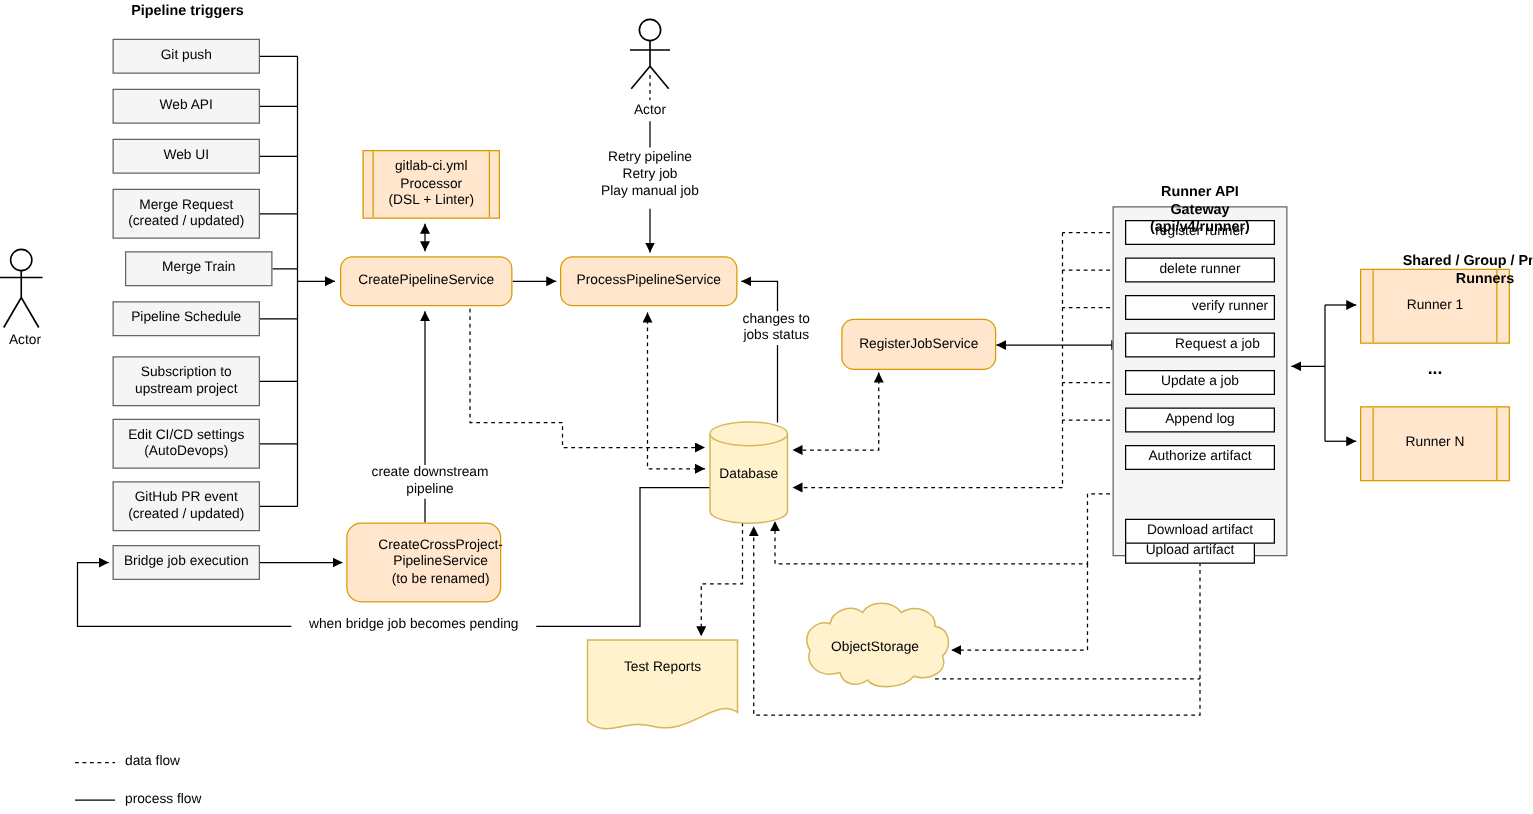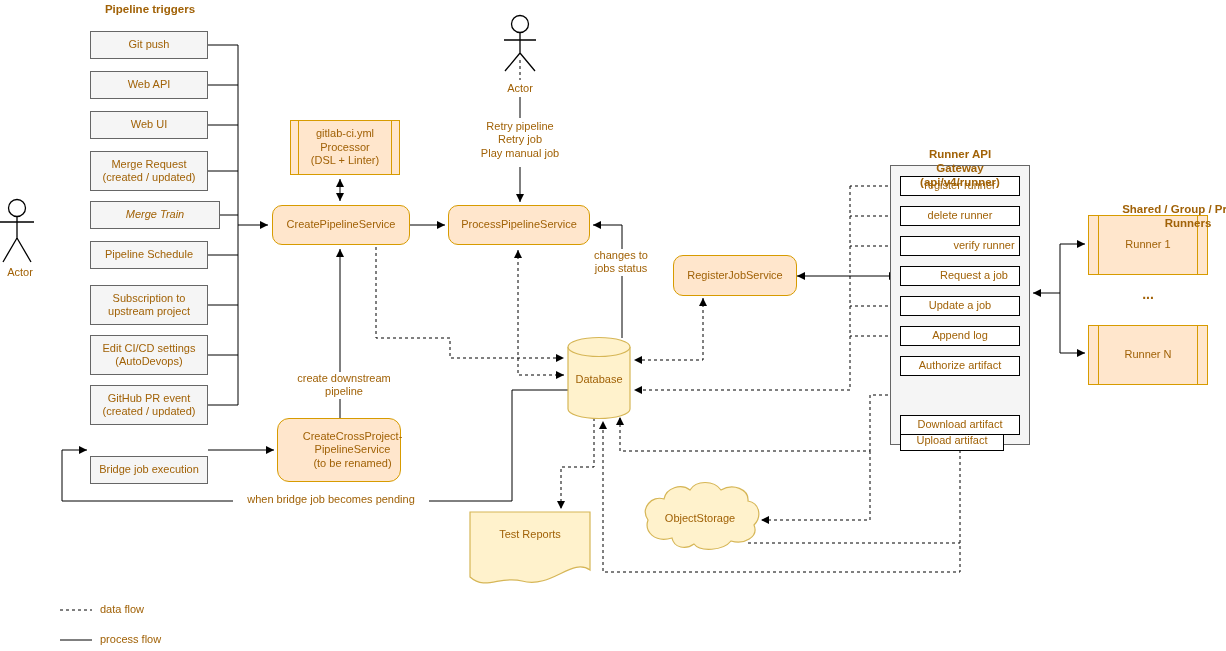--- a/index.html
+++ b/index.html
@@ -1,17 +1,17 @@
 <!DOCTYPE html>
 <html style="--service-fill: #ffe6cc; --service-stroke: #d79b00; --storage-fill: #fff2cc; --storage-stroke: #d6b656; --neutral-fill: #f5f5f5; --neutral-stroke: #666666; --wire: #000000;"><head>
 <meta charset="utf-8">
 <style>
   html,body{margin:0;padding:0;background:#fff;}
   #canvas{position:relative;width:1226px;height:651px;background:#fff;overflow:hidden;
-          font-family:"Liberation Sans","DejaVu Sans",sans-serif;color:#a16207;}
+          font-family:"Liberation Sans","DejaVu Sans",sans-serif;color:#000000;}
   #wires{position:absolute;left:0;top:0;z-index:1;}
   .box{position:absolute;box-sizing:border-box;display:flex;align-items:center;justify-content:center;
        text-align:center;font-size:11px;line-height:1.22;z-index:2;white-space:pre-line;}
   .trigger{background:var(--neutral-fill,#f5f5f5);border:1px solid var(--neutral-stroke,#666);}
   .service{background:var(--service-fill,#ffe6cc);border:1px solid var(--service-stroke,#d79b00);border-radius:10px;}
   .component{background:var(--service-fill,#ffe6cc);border:1px solid var(--service-stroke,#d79b00);}
   .component .divider{position:absolute;top:0;bottom:0;width:0;border-left:1px solid var(--service-stroke,#d79b00);}
   .endpoint{background:#fff;border:1px solid #000;}
   .container{background:var(--neutral-fill,#f5f5f5);border:1px solid var(--neutral-stroke,#666);z-index:1;}
   .label{position:absolute;font-size:11px;line-height:1.22;text-align:center;white-space:pre-line;z-index:3;}
@@ -107,29 +107,29 @@
     <path d="M672 538 C655 543 644 532 648 520 C640 508 652 495 664 499 C666 488 681 483 690 490 C696 480 714 480 721 490 C733 483 749 489 748 501 C760 503 762 517 754 525 C759 537 744 545 731 541 C723 551 700 552 694 544 C686 550 674 548 672 538 Z" fill="var(--storage-fill,#fff2cc)" stroke="var(--storage-stroke,#d6b656)" stroke-width="1.2"></path>
   </svg>
 
   <div class="label bold" style="left:90px;top:2px;width:120px;">Pipeline triggers</div>
 
   <div class="box trigger" style="left:90px;top:31px;width:118px;height:28px;">Git push</div>
   <div class="box trigger" style="left:90px;top:71px;width:118px;height:28px;">Web API</div>
   <div class="box trigger" style="left:90px;top:111px;width:118px;height:28px;">Web UI</div>
   <div class="box trigger" style="left:90px;top:151px;width:118px;height:40px;">Merge Request
 (created / updated)</div>
-  <div class="box trigger" style="left:90px;top:201px;width:130px;height:28px;font-style:italic;">Merge Train</div>
+  <div class="box trigger" style="left:100px;top:201px;width:118px;height:28px;">Merge Train</div>
   <div class="box trigger" style="left:90px;top:241px;width:118px;height:28px;">Pipeline Schedule</div>
   <div class="box trigger" style="left:90px;top:335px;width:118px;height:40px;">Edit CI/CD settings
 (AutoDevops)</div>
   <div class="box trigger" style="left:90px;top:285px;width:118px;height:40px;">Subscription to
 upstream project</div>
   <div class="box trigger" style="left:90px;top:385px;width:118px;height:40px;">GitHub PR event
 (created / updated)</div>
-  <div class="box trigger" style="left:90px;top:456px;width:118px;height:28px;">Bridge job execution</div>
+  <div class="box trigger" style="left:90px;top:436px;width:118px;height:28px;">Bridge job execution</div>
 
   <div class="label" style="left:0px;top:266px;width:40px;">Actor</div>
 
   <div class="box component" style="left:290px;top:120px;width:110px;height:55px;">
     <div class="divider" style="left:7px;"></div>
     <div class="divider" style="right:7px;"></div>
     <span>gitlab-ci.yml
 Processor
 (DSL + Linter)</span>
   </div>

